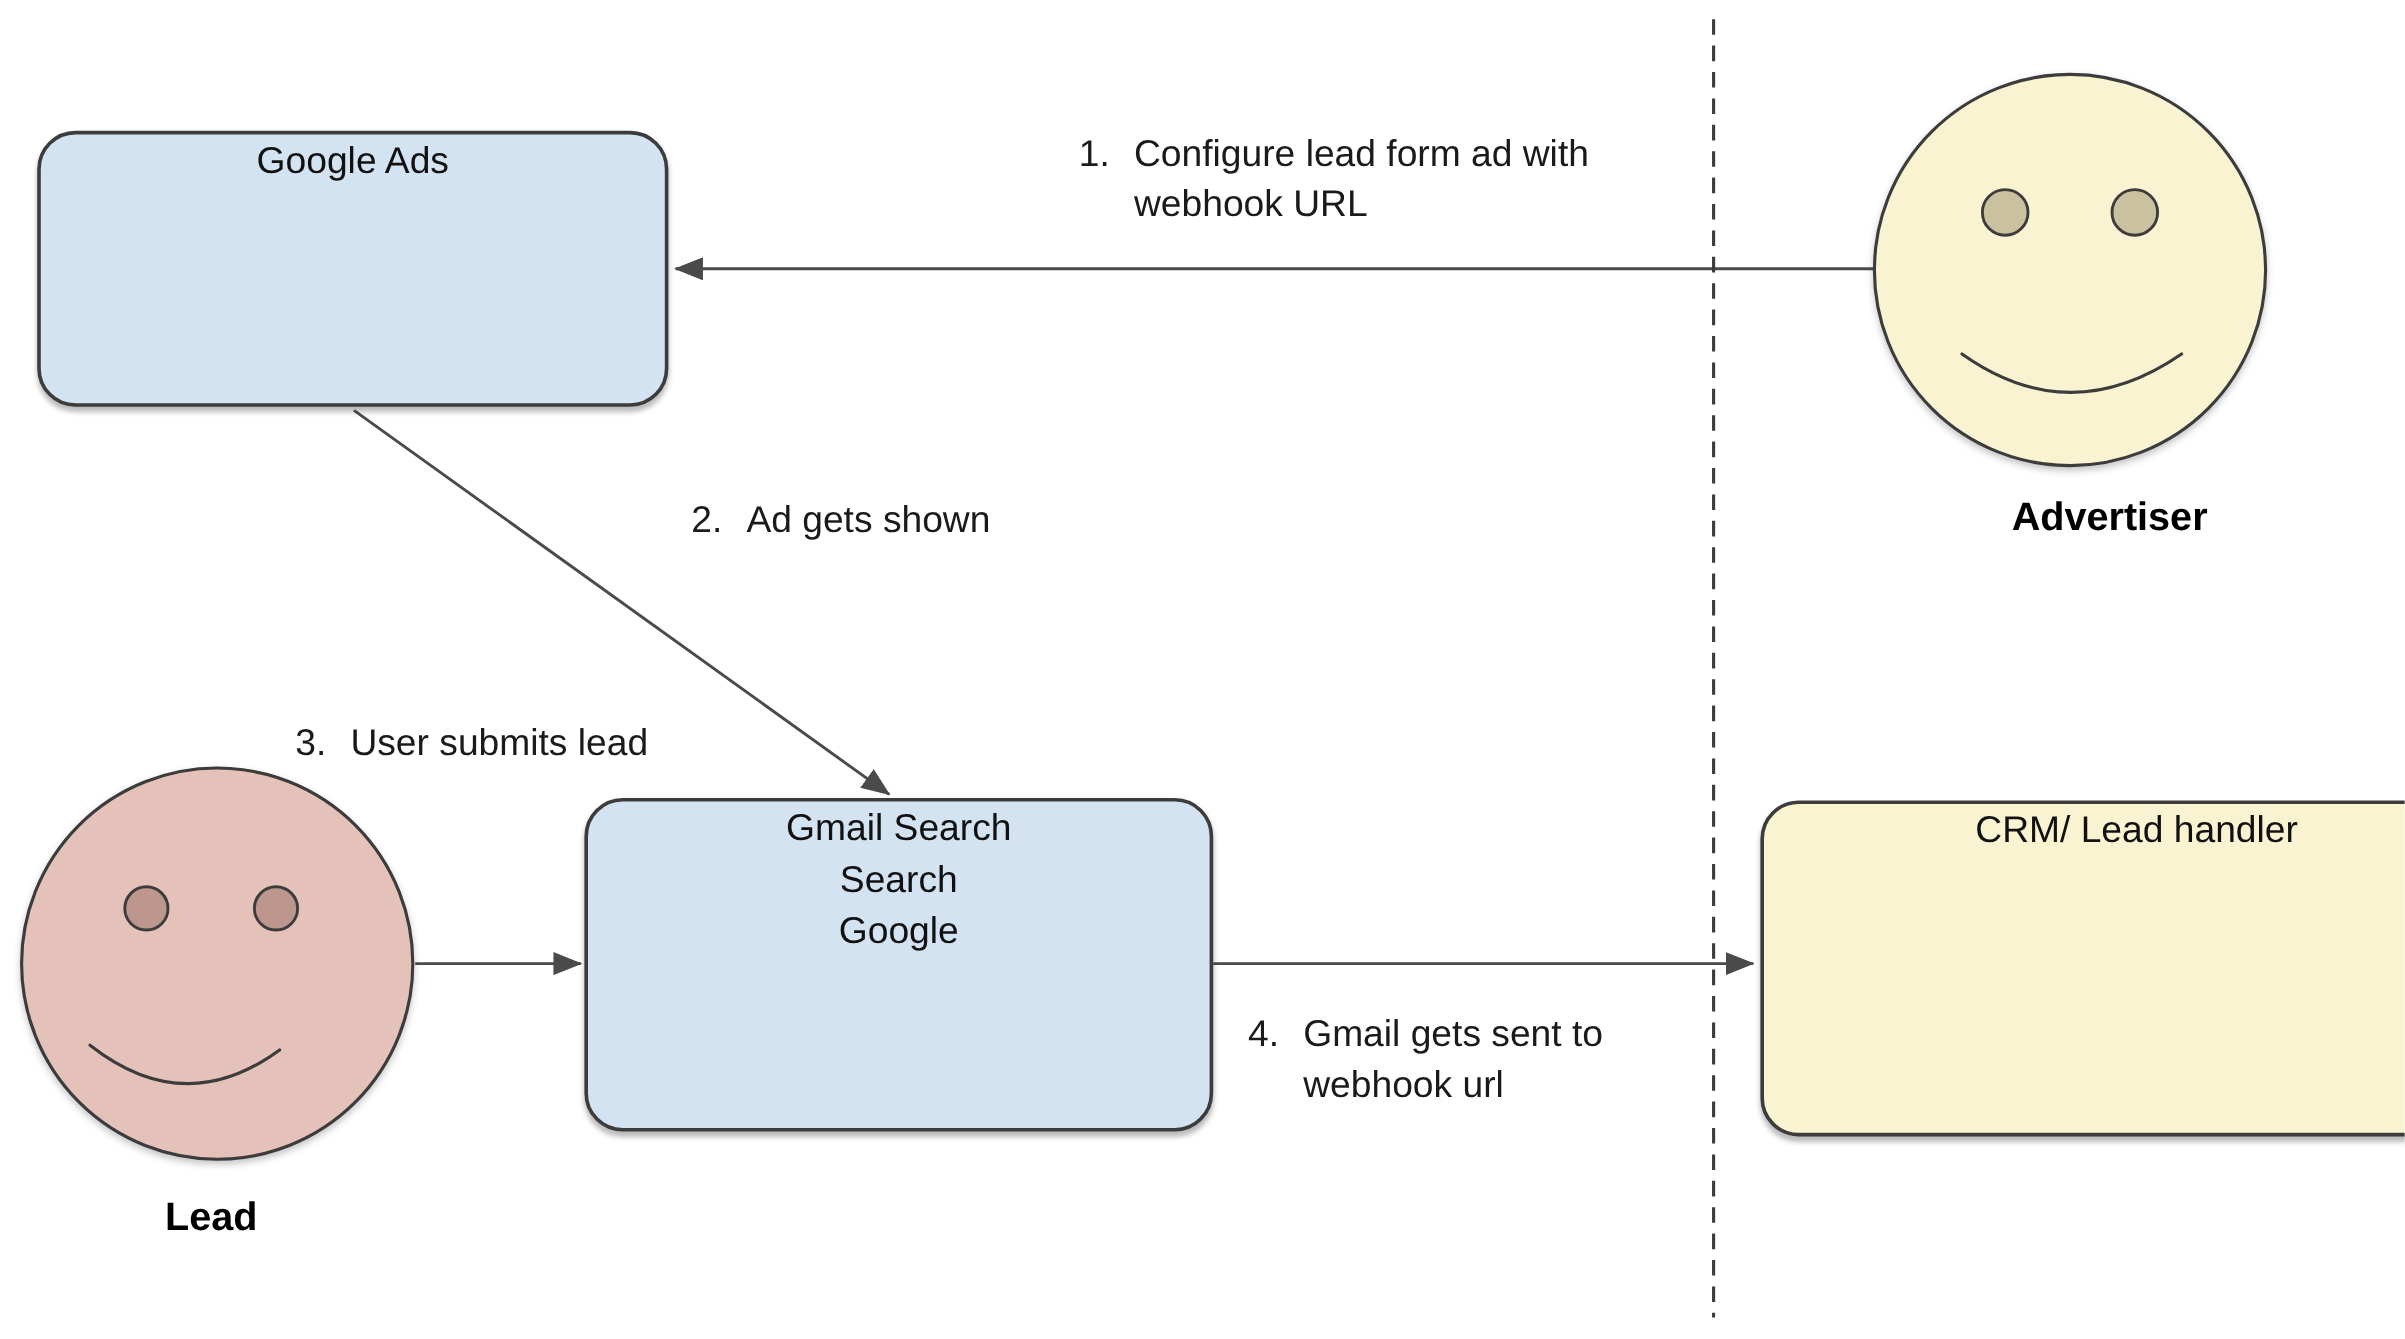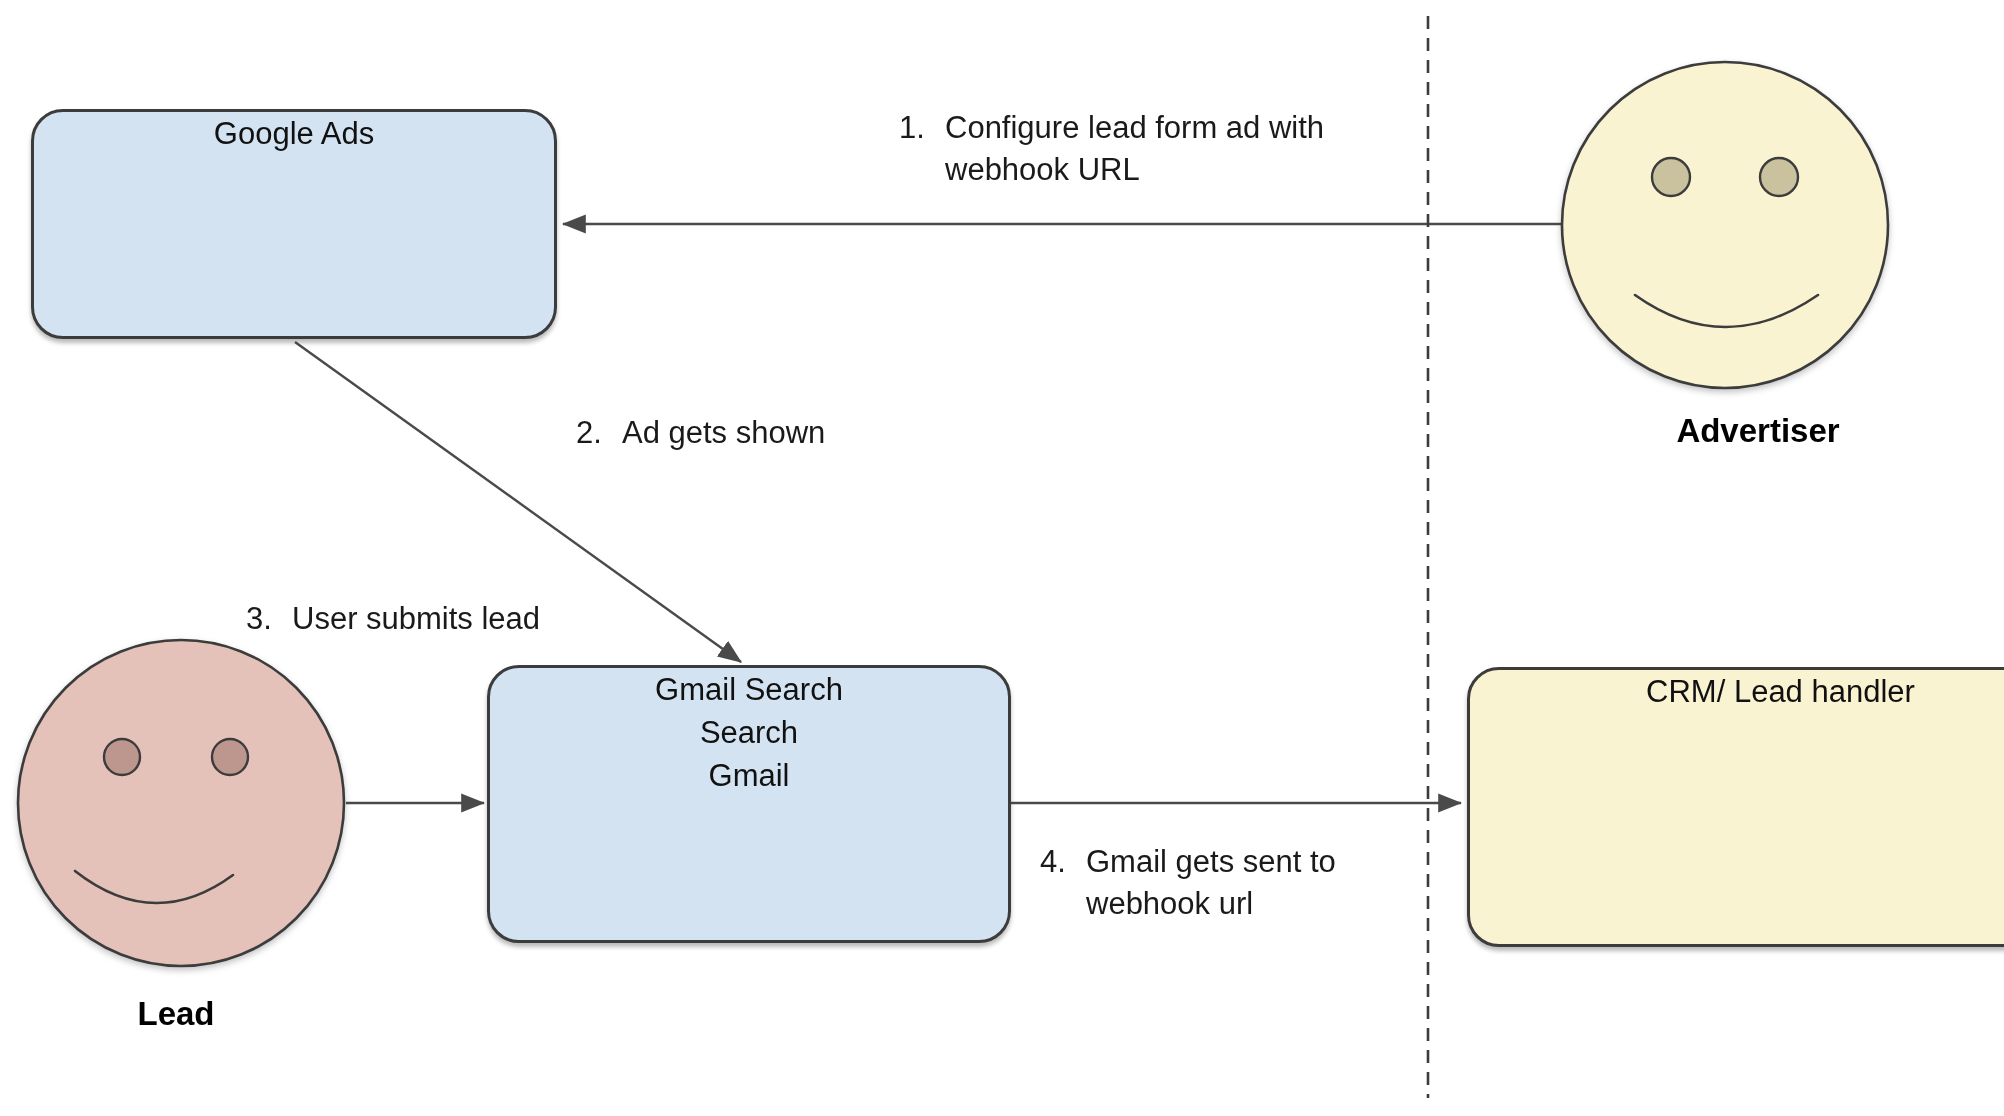--- a/index.html
+++ b/index.html
@@ -73,21 +73,21 @@
   </svg>
 
   <div id="google-ads" class="node blue">
     <span>Google Ads</span>
   </div>
 
   <div id="google-surfaces" class="node blue">
     <span>
       <span>Gmail Search</span><br>
       <span>Search</span><br>
-      <span>Gmail</span>
+      <span>Google</span>
     </span>
   </div>
 
   <div id="crm" class="node yellow">
     <span>CRM/ Lead handler</span>
   </div>
 
   <svg id="advertiser-face" class="face" viewBox="-170 -170 340 340">
     <circle cx="0" cy="0" r="163" stroke-width="2.6" stroke="#3c3c3c" fill="#faf3d2"></circle>
     <circle cx="-54" cy="-48" r="19" stroke="#3c3c3c" stroke-width="2.4" fill="#cac29f"></circle>

